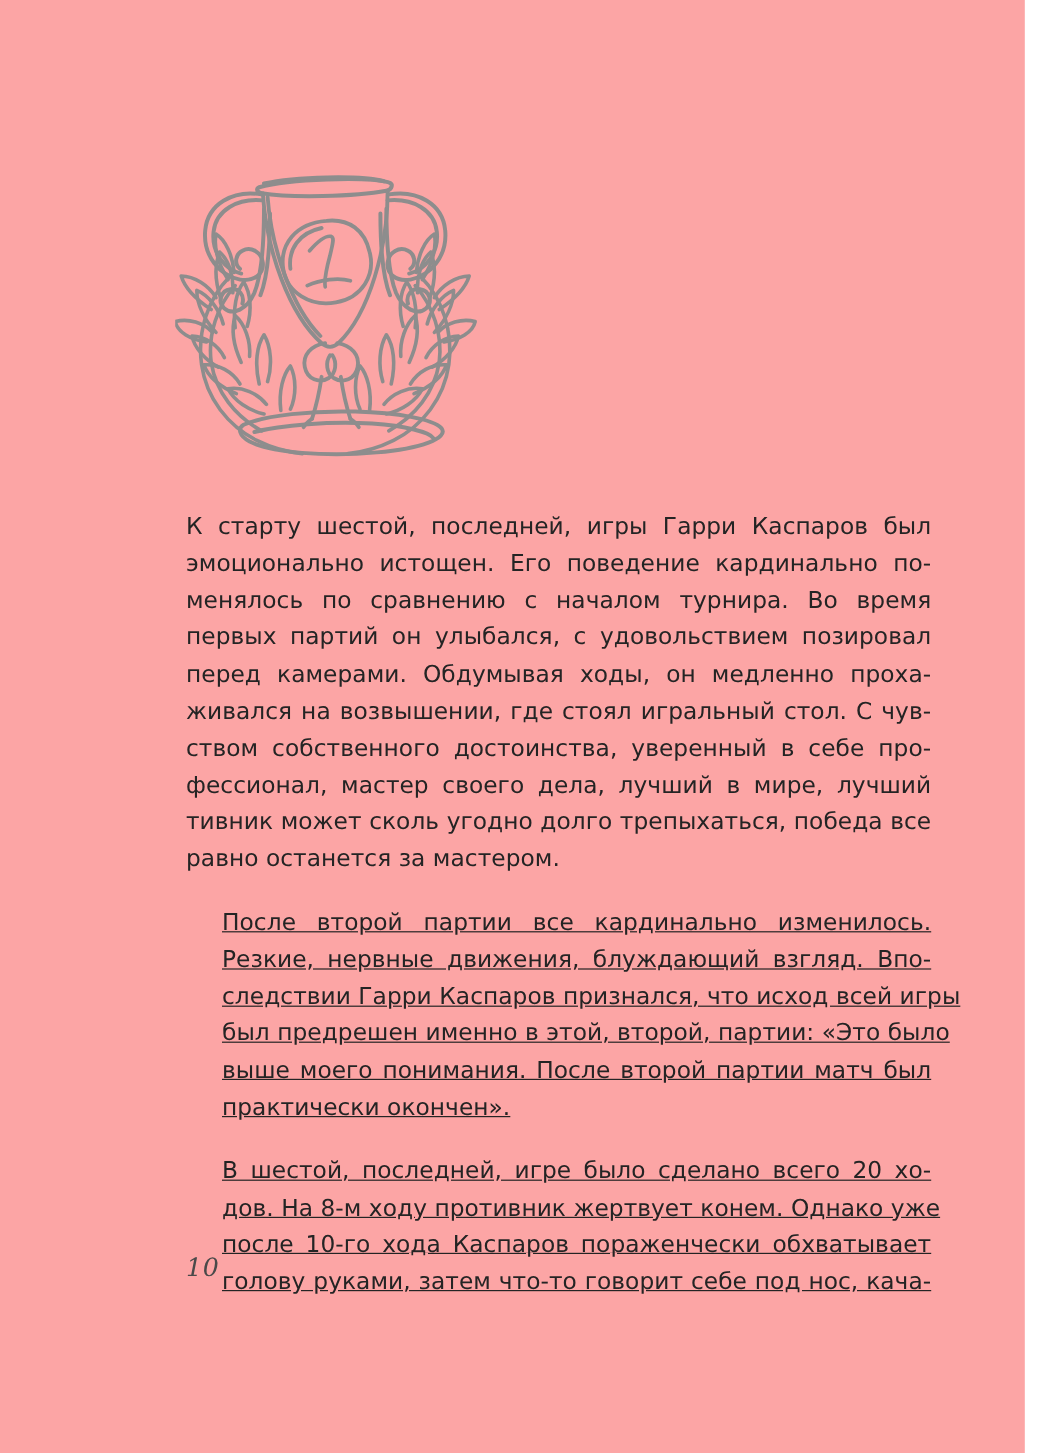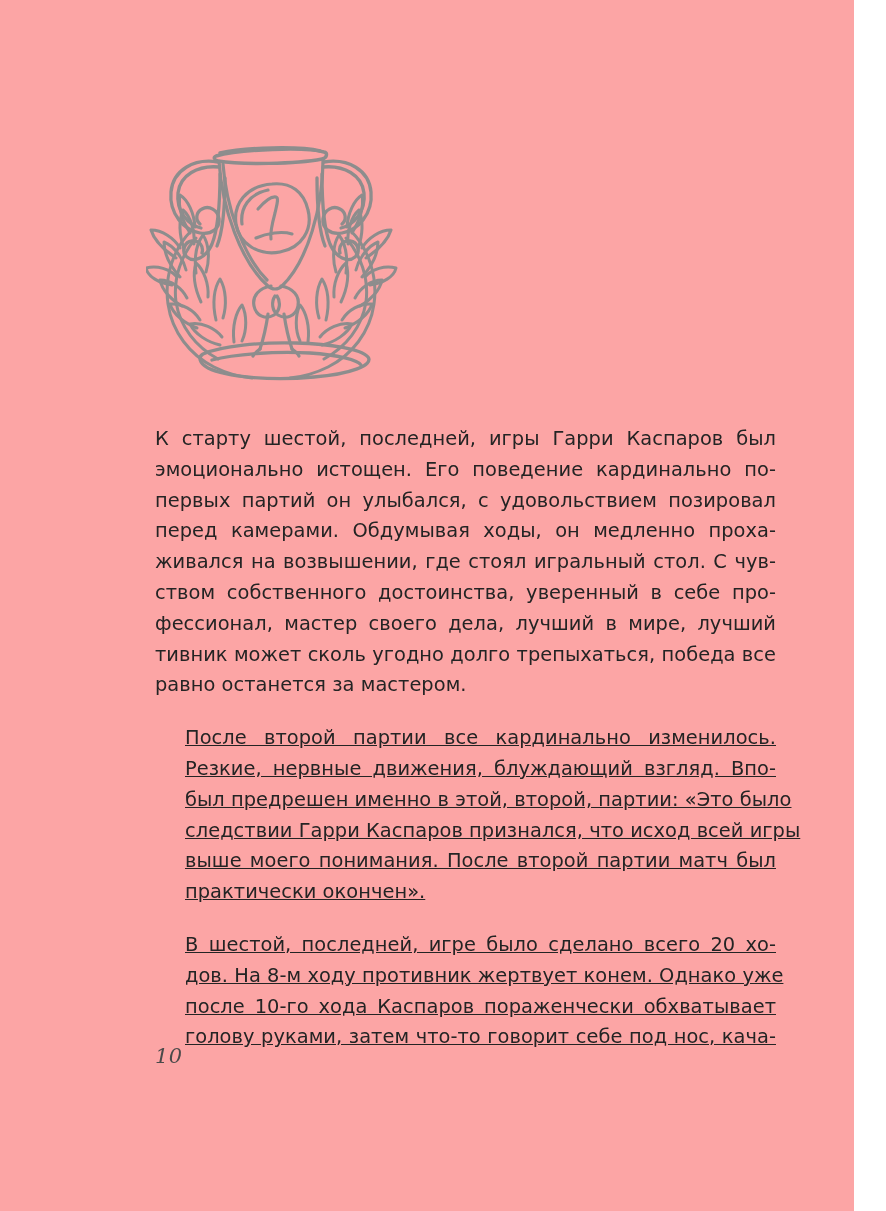--- a/index.html
+++ b/index.html
@@ -192,34 +192,35 @@
         <path d="M162 208 C 164 192, 160 178, 154 171 C 149 181, 149 196, 154 207"></path>
       </g>
     </svg>
   </div>
 
   <div class="textblock">
 
     <p class="para">
       <span class="line">К старту шестой, последней, игры Гарри Каспаров был</span>
       <span class="line">эмоционально истощен. Его поведение кардинально по-</span>
+      <span class="line">менялось по сравнению с началом турнира. Во время</span>
       <span class="line">первых партий он улыбался, с удовольствием позировал</span>
       <span class="line">перед камерами. Обдумывая ходы, он медленно проха-</span>
       <span class="line">живался на возвышении, где стоял игральный стол. С чув-</span>
       <span class="line">ством собственного достоинства, уверенный в себе про-</span>
       <span class="line">фессионал, мастер своего дела, лучший в мире, лучший</span>
       <span class="line">тивник может сколь угодно долго трепыхаться, победа все</span>
       <span class="line free">равно останется за мастером.</span>
     </p>
 
     <p class="para indent">
       <span class="line" style="text-indent: 30px;">После второй партии все кардинально изменилось.</span>
       <span class="line">Резкие, нервные движения, блуждающий взгляд. Впо-</span>
+      <span class="line">следствии Гарри Каспаров признался, что исход всей игры</span>
       <span class="line">был предрешен именно в этой, второй, партии: «Это было</span>
-      <span class="line">следствии Гарри Каспаров признался, что исход всей игры</span>
       <span class="line">выше моего понимания. После второй партии матч был</span>
       <span class="line free">практически окончен».</span>
     </p>
 
     <p class="para indent">
       <span class="line" style="text-indent: 30px;">В шестой, последней, игре было сделано всего 20 хо-</span>
       <span class="line">дов. На 8-м ходу противник жертвует конем. Однако уже</span>
       <span class="line">после 10-го хода Каспаров пораженчески обхватывает</span>
       <span class="line">голову руками, затем что-то говорит себе под нос, кача-</span>
     </p>

